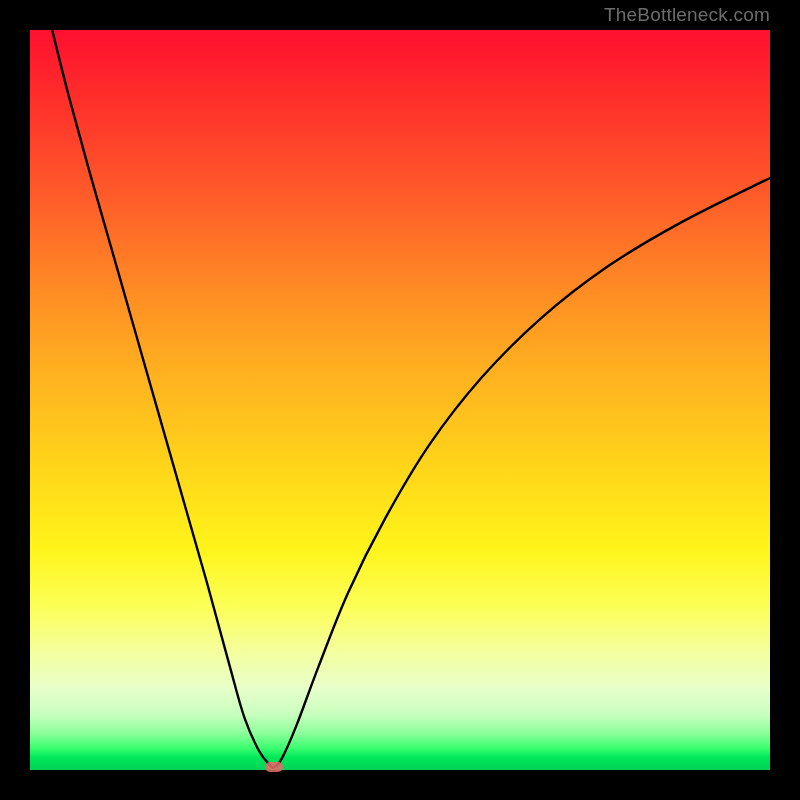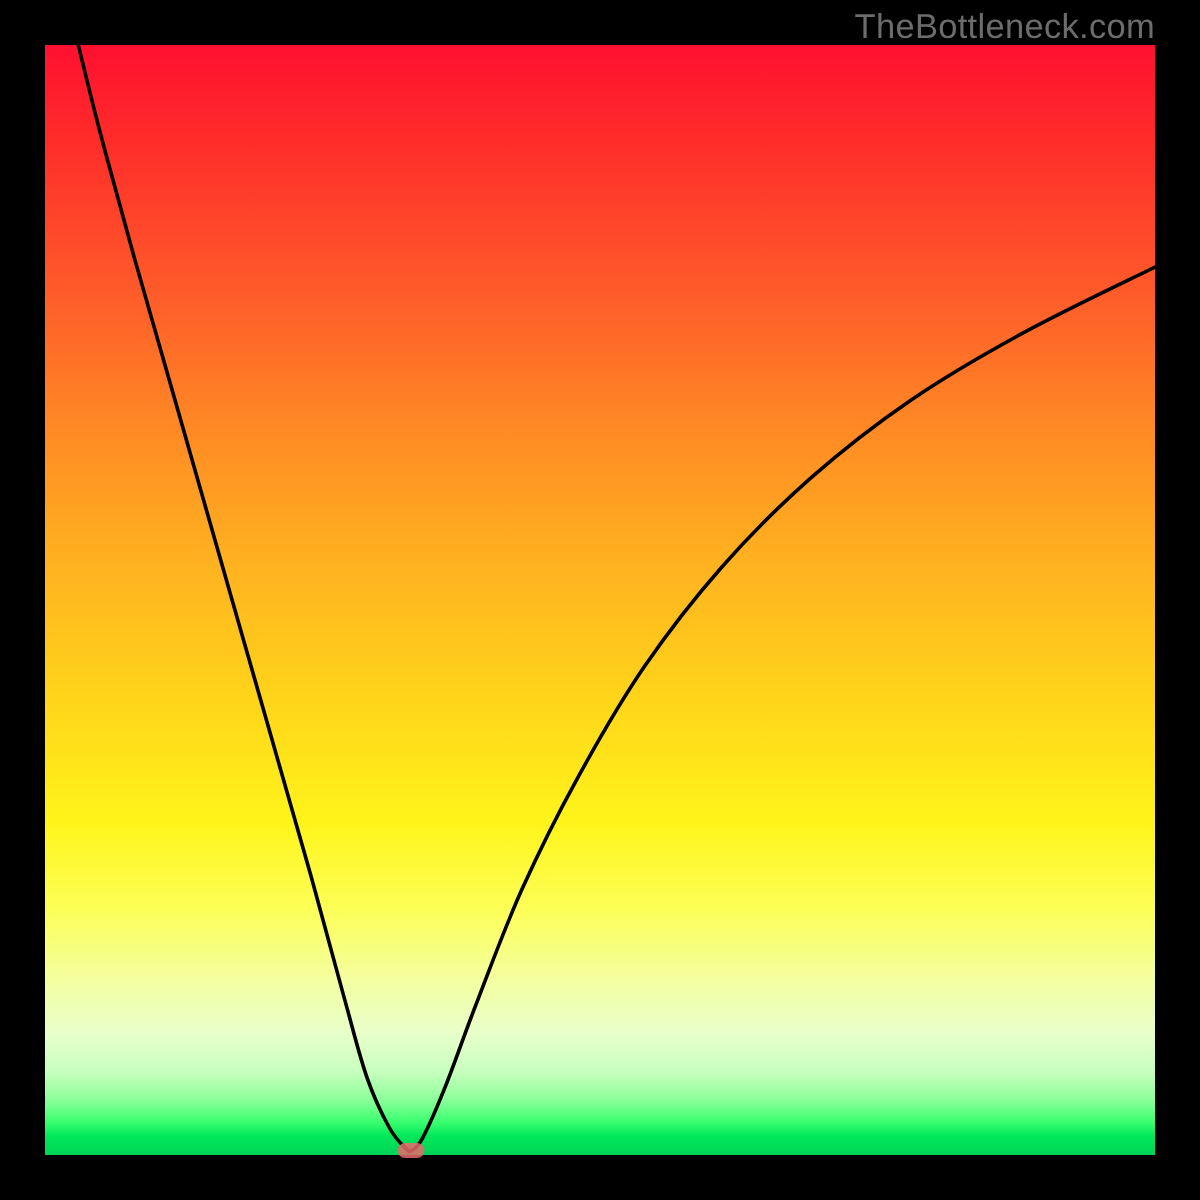--- a/index.html
+++ b/index.html
@@ -40,21 +40,21 @@
       #3cff70 97%,
       #00e85a 98.3%,
       #00d257 100%
     );
   }
   .watermark {
     position: absolute;
     top: 4px;
     right: 30px;
     color: #6c6c6c;
-    font-size: 23px;
+    font-size: 19px;
     letter-spacing: 0.2px;
     font-weight: 400;
   }
   svg.curve {
     position: absolute;
     left: 0;
     top: 0;
     width: 740px;
     height: 740px;
   }

